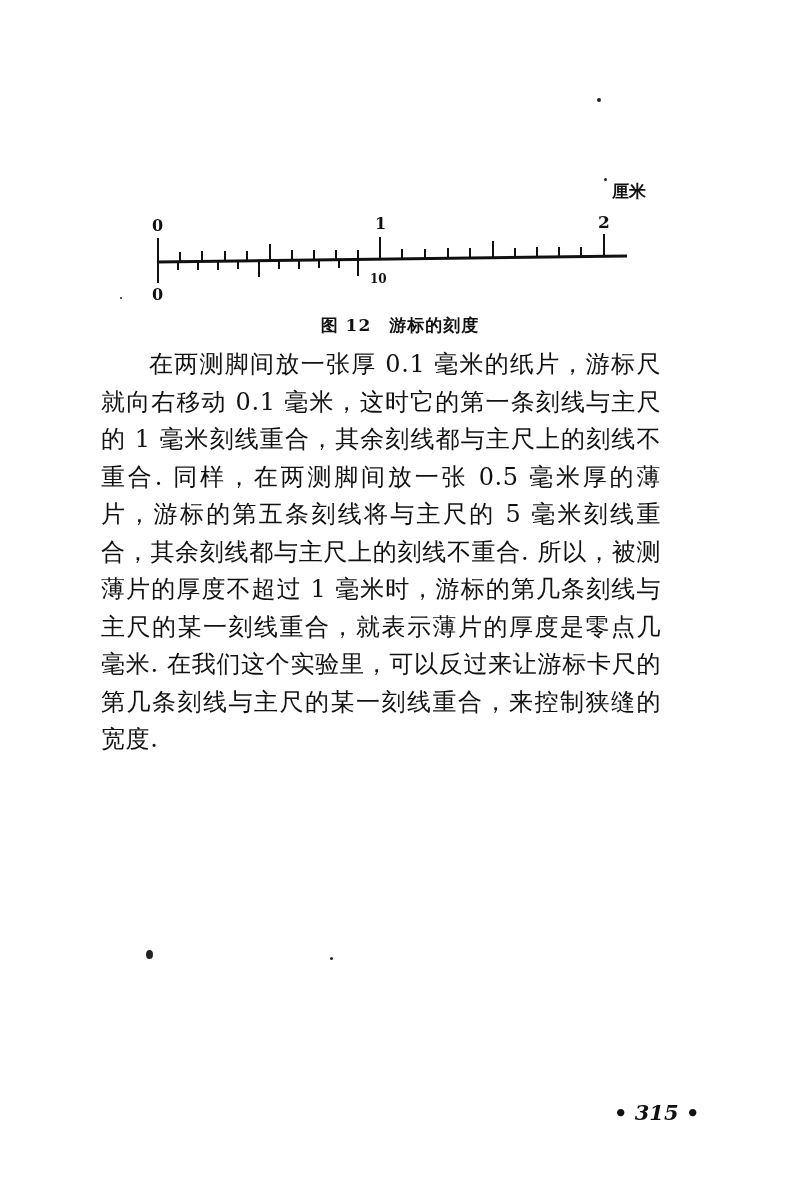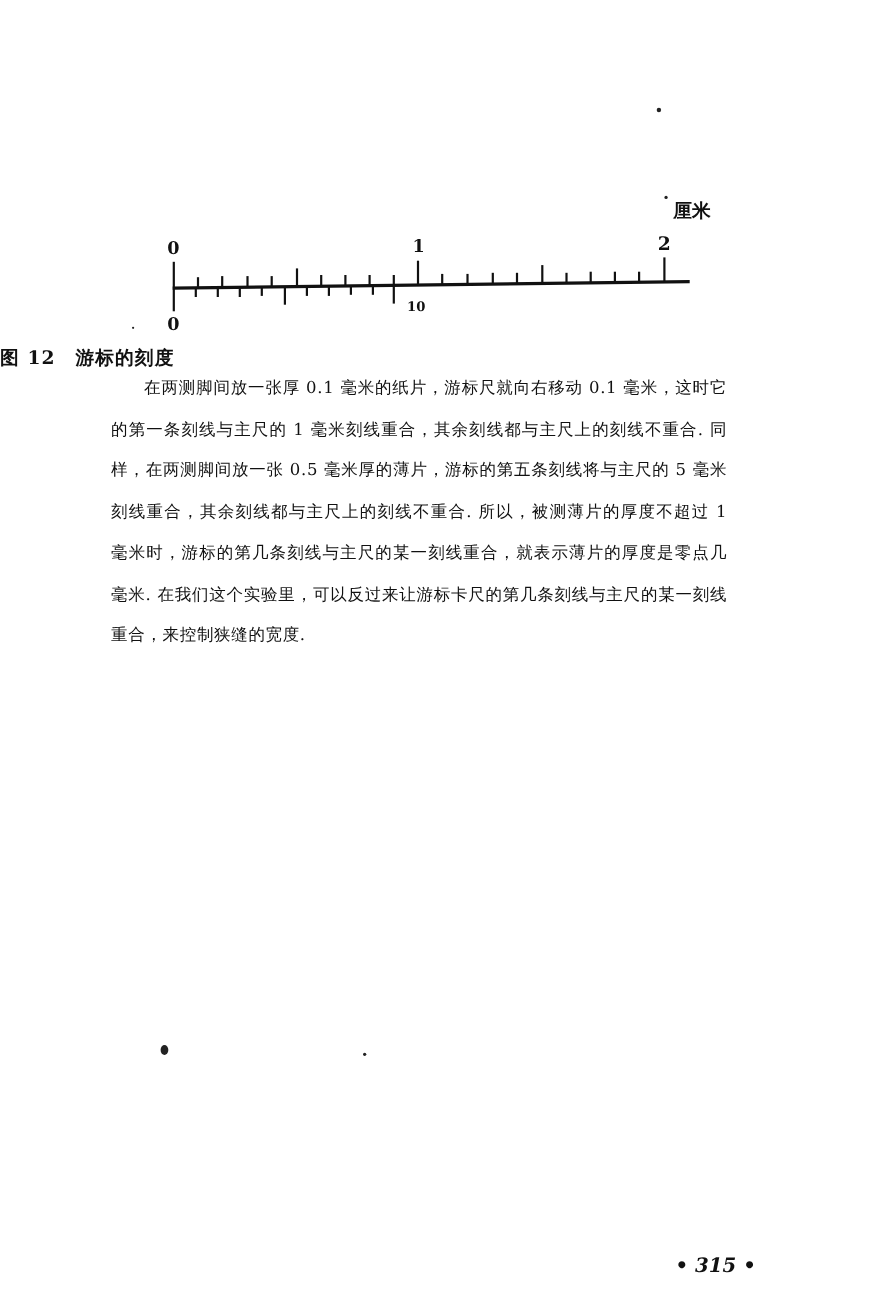--- a/index.html
+++ b/index.html
@@ -3,30 +3,30 @@
 <meta charset="utf-8">
 <style>
   html, body { margin:0; padding:0; }
   body {
     width:800px; height:1178px; background:#ffffff; position:relative; overflow:hidden;
     font-family:"DejaVu Serif","Liberation Serif",serif; color:#111;
   }
   .figure { position:absolute; left:0; top:0; width:756px; height:340px; }
   .figure svg { position:absolute; left:0; top:0; }
   .caption {
-    position:absolute; top:314px; left:0; width:800px; text-align:left;
+    position:absolute; top:314px; left:0; width:800px; text-align:center;
     font-size:17px; letter-spacing:1px; font-weight:bold;
   }
   .body-text {
-    position:absolute; left:101px; top:334px; width:560px;
-    font-size:15px; line-height:37.5px; letter-spacing:0.6px;
+    position:absolute; left:101px; top:346px; width:560px;
+    font-size:24px; line-height:37.5px; letter-spacing:0.6px;
   }
   .body-text p { margin:0; text-indent:2em; text-align:justify; }
   .page-number {
-    position:absolute; left:614px; top:1140px; font-size:18px; font-style:italic; font-weight:bold;
+    position:absolute; left:614px; top:1100px; font-size:21px; font-style:italic; font-weight:bold;
   }
   .speck { position:absolute; background:#222; border-radius:50%; }
 </style>
 </head>
 <body>
 
 <div class="figure">
   <svg width="800" height="340" viewBox="0 0 800 340">
     <g stroke="#111" stroke-width="2" fill="none">
 

